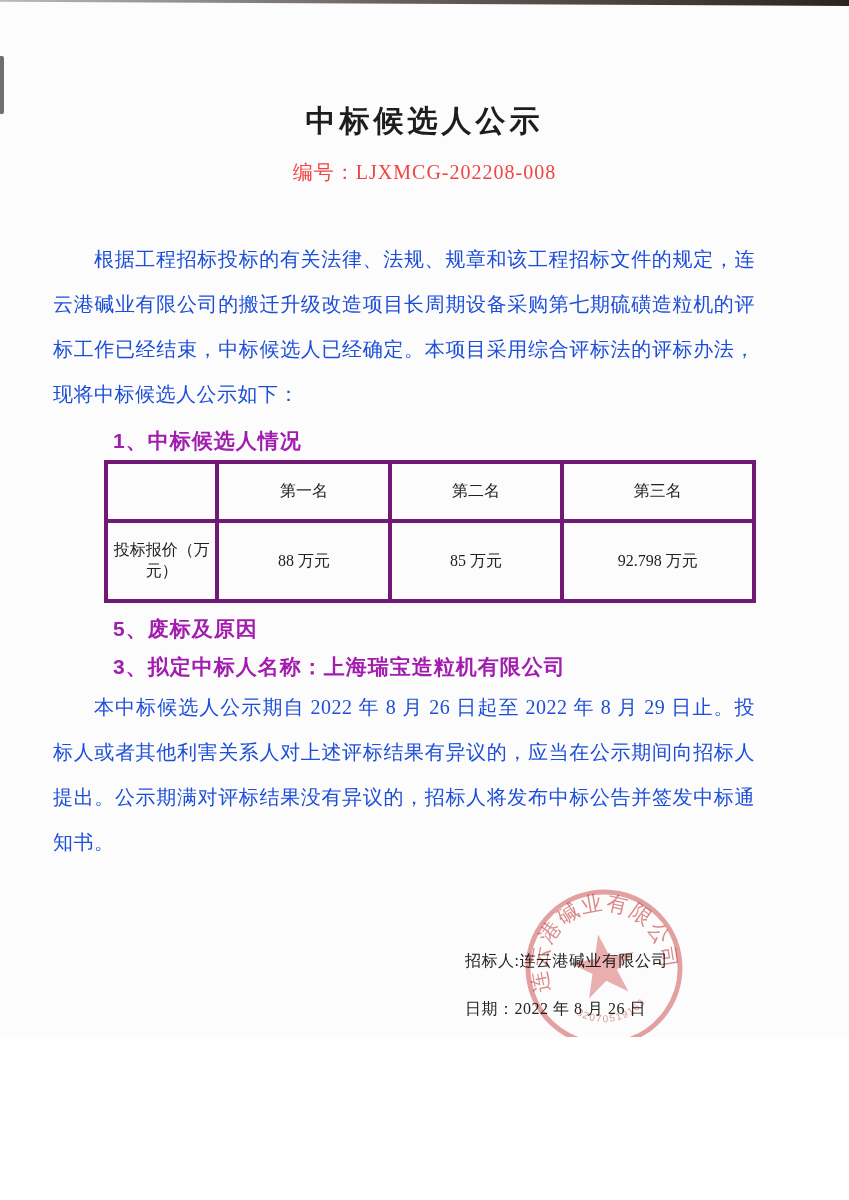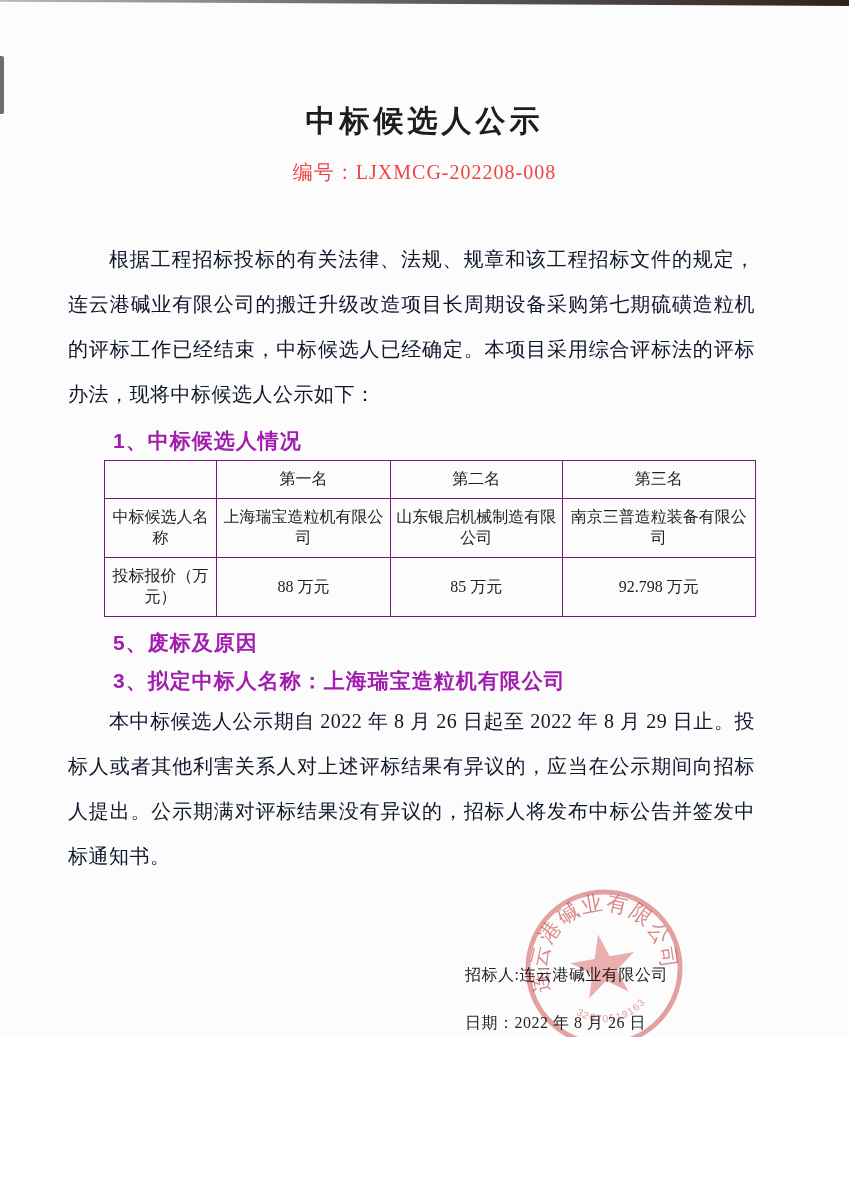--- a/index.html
+++ b/index.html
@@ -27,44 +27,44 @@
     margin-top:103px;text-align:center;
     font-family:"Liberation Sans","DejaVu Sans",sans-serif;
     font-size:30px;font-weight:700;letter-spacing:4px;
     line-height:36px;color:#1d1d1f;
   }
   .ref{
     margin-top:20px;text-align:center;
     font-size:20px;line-height:26px;letter-spacing:1px;color:#ef4444;
   }
   .para{
-    margin:0 94px 0 68px;
+    margin:0 94px 0 53px;
     font-size:20px;line-height:45px;
     text-align:justify;text-indent:41px;
-    letter-spacing:0.5px;color:#0f172a;
+    letter-spacing:0.5px;color:#1d4ed8;
   }
   .intro{margin-top:52px;}
   .notice{margin-top:2px;}
   .section-h{
     margin:10px 0 0 113px;
     font-family:"Liberation Sans","DejaVu Sans",sans-serif;
     font-size:21px;font-weight:700;line-height:28px;
     letter-spacing:1px;color:#a21caf;
   }
   .h2{margin-top:12px;}
   .h3{margin-top:8px;line-height:32px;}
   table.tbl{
     margin:5px 0 0 104px;width:652px;
     border-collapse:collapse;table-layout:fixed;
     font-size:16px;color:#222;
   }
   table.tbl td{
-    border:1px solid #701a75;
+    border:4px solid #701a75;
     text-align:center;vertical-align:middle;
-    padding:8px 4px;overflow:hidden;
+    padding:17px 4px;overflow:hidden;
   }
   .tbl1 tr{height:30px;}
   .tbl1 col.c0{width:17.2%;} .tbl1 col.c1{width:26.7%;}
   .tbl1 col.c2{width:26.4%;} .tbl1 col.c3{width:29.7%;}
   .tbl2 tr.hd{height:31px;} .tbl2 tr.rw{height:25px;}
   .tbl2 col.c0{width:16.5%;} .tbl2 col.c1{width:42%;} .tbl2 col.c2{width:41.5%;}
 
   .signature{
     margin:72px 0 0 465px;
     font-size:16px;line-height:48px;color:#242426;
@@ -100,26 +100,20 @@
           <col class="c3">
         </colgroup>
       <tbody>
           <tr>
         <td></td>
         <td>第一名</td>
         <td>第二名</td>
         <td>第三名</td>
       </tr>
       <tr>
-        <td>中标候选人名称</td>
-        <td>上海瑞宝造粒机有限公司</td>
-        <td>山东银启机械制造有限公司</td>
-        <td>南京三普造粒装备有限公司</td>
-      </tr>
-      <tr>
         <td>投标报价（万元）</td>
         <td>88 万元</td>
         <td>85 万元</td>
         <td>92.798 万元</td>
       </tr>
     </tbody>
       </table>
 
     <div class="section-h h2">5、废标及原因</div>
 

